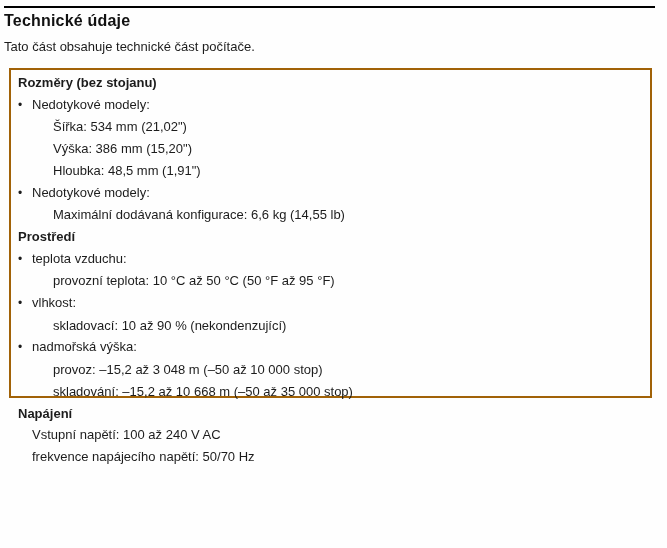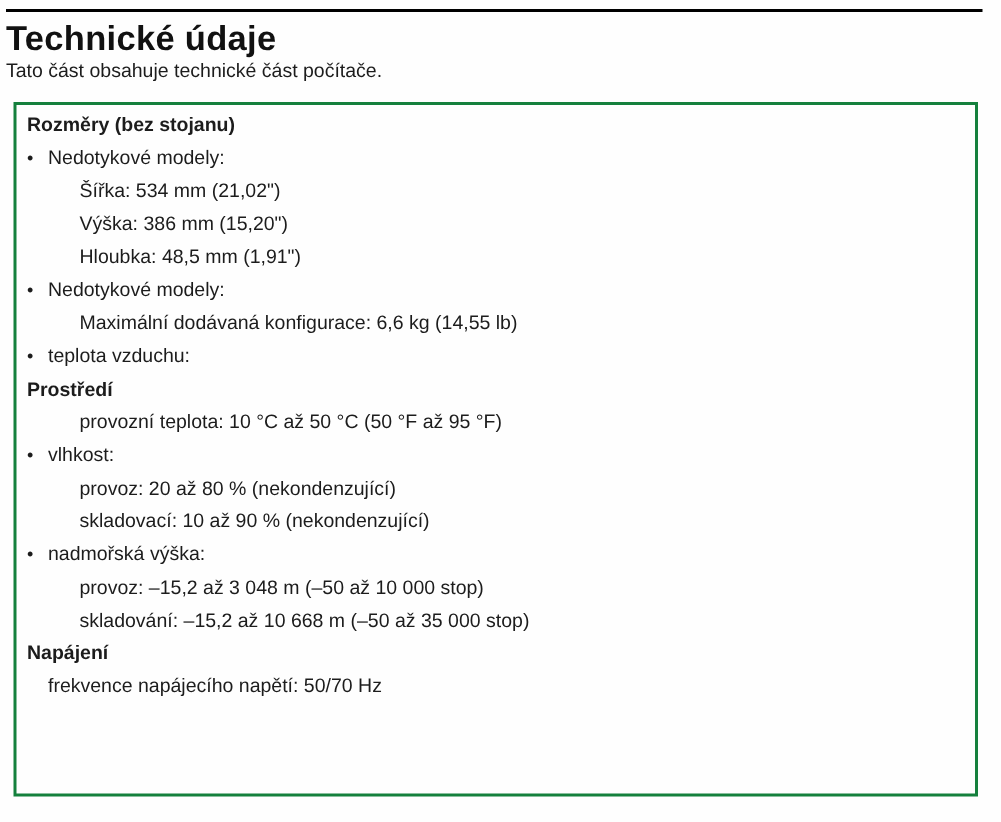--- a/index.html
+++ b/index.html
@@ -18,40 +18,40 @@
     left: 4px;
     top: 6px;
     width: 651px;
     height: 2px;
     background: #000000;
   }
   .page-title {
     position: absolute;
     left: 4px;
     top: 12px;
-    font-size: 23px;
+    font-size: 16px;
     font-weight: bold;
     color: #111111;
     letter-spacing: 0.2px;
   }
   .intro-text {
     position: absolute;
     left: 4px;
     top: 39px;
     font-size: 13px;
     color: #1c1c1c;
   }
   .spec-box {
     position: absolute;
     left: 9px;
     top: 68px;
     width: 643px;
-    height: 463px;
+    height: 330px;
     box-sizing: border-box;
-    border: 2px solid #15803d;
+    border: 2px solid #a16207;
     padding: 2px 8px 2px 7px;
   }
   .line {
     font-size: 13px;
     line-height: 21.7px;
     white-space: nowrap;
   }
   .line.heading { font-weight: bold; }
   .line.bullet .dot {
     display: inline-block;
@@ -72,26 +72,26 @@
   <div class="spec-box">
     <div class="line heading">Rozměry (bez stojanu)</div>
     <div class="line bullet"><span class="dot">•</span><span>Nedotykové modely:</span></div>
     <div class="line detail">Šířka: 534 mm (21,02")</div>
     <div class="line detail">Výška: 386 mm (15,20")</div>
     <div class="line detail">Hloubka: 48,5 mm (1,91")</div>
 
     <div class="line bullet"><span class="dot">•</span><span>Nedotykové modely:</span></div>
     <div class="line detail">Maximální dodávaná konfigurace: 6,6 kg (14,55 lb)</div>
 
+    <div class="line heading">Prostředí</div>
     <div class="line bullet"><span class="dot">•</span><span>teplota vzduchu:</span></div>
-    <div class="line heading">Prostředí</div>
     <div class="line detail">provozní teplota: 10 °C až 50 °C (50 °F až 95 °F)</div>
     <div class="line bullet"><span class="dot">•</span><span>vlhkost:</span></div>
-    <div class="line detail">provoz: 20 až 80 % (nekondenzující)</div>
     <div class="line detail">skladovací: 10 až 90 % (nekondenzující)</div>
     <div class="line bullet"><span class="dot">•</span><span>nadmořská výška:</span></div>
     <div class="line detail">provoz: –15,2 až 3 048 m (–50 až 10 000 stop)</div>
     <div class="line detail">skladování: –15,2 až 10 668 m (–50 až 35 000 stop)</div>
 
     <div class="line heading">Napájení</div>
+    <div class="line sub">Vstupní napětí: 100 až 240 V AC</div>
     <div class="line sub">frekvence napájecího napětí: 50/70 Hz</div>
   </div>
 </div>
 
 </body></html>

